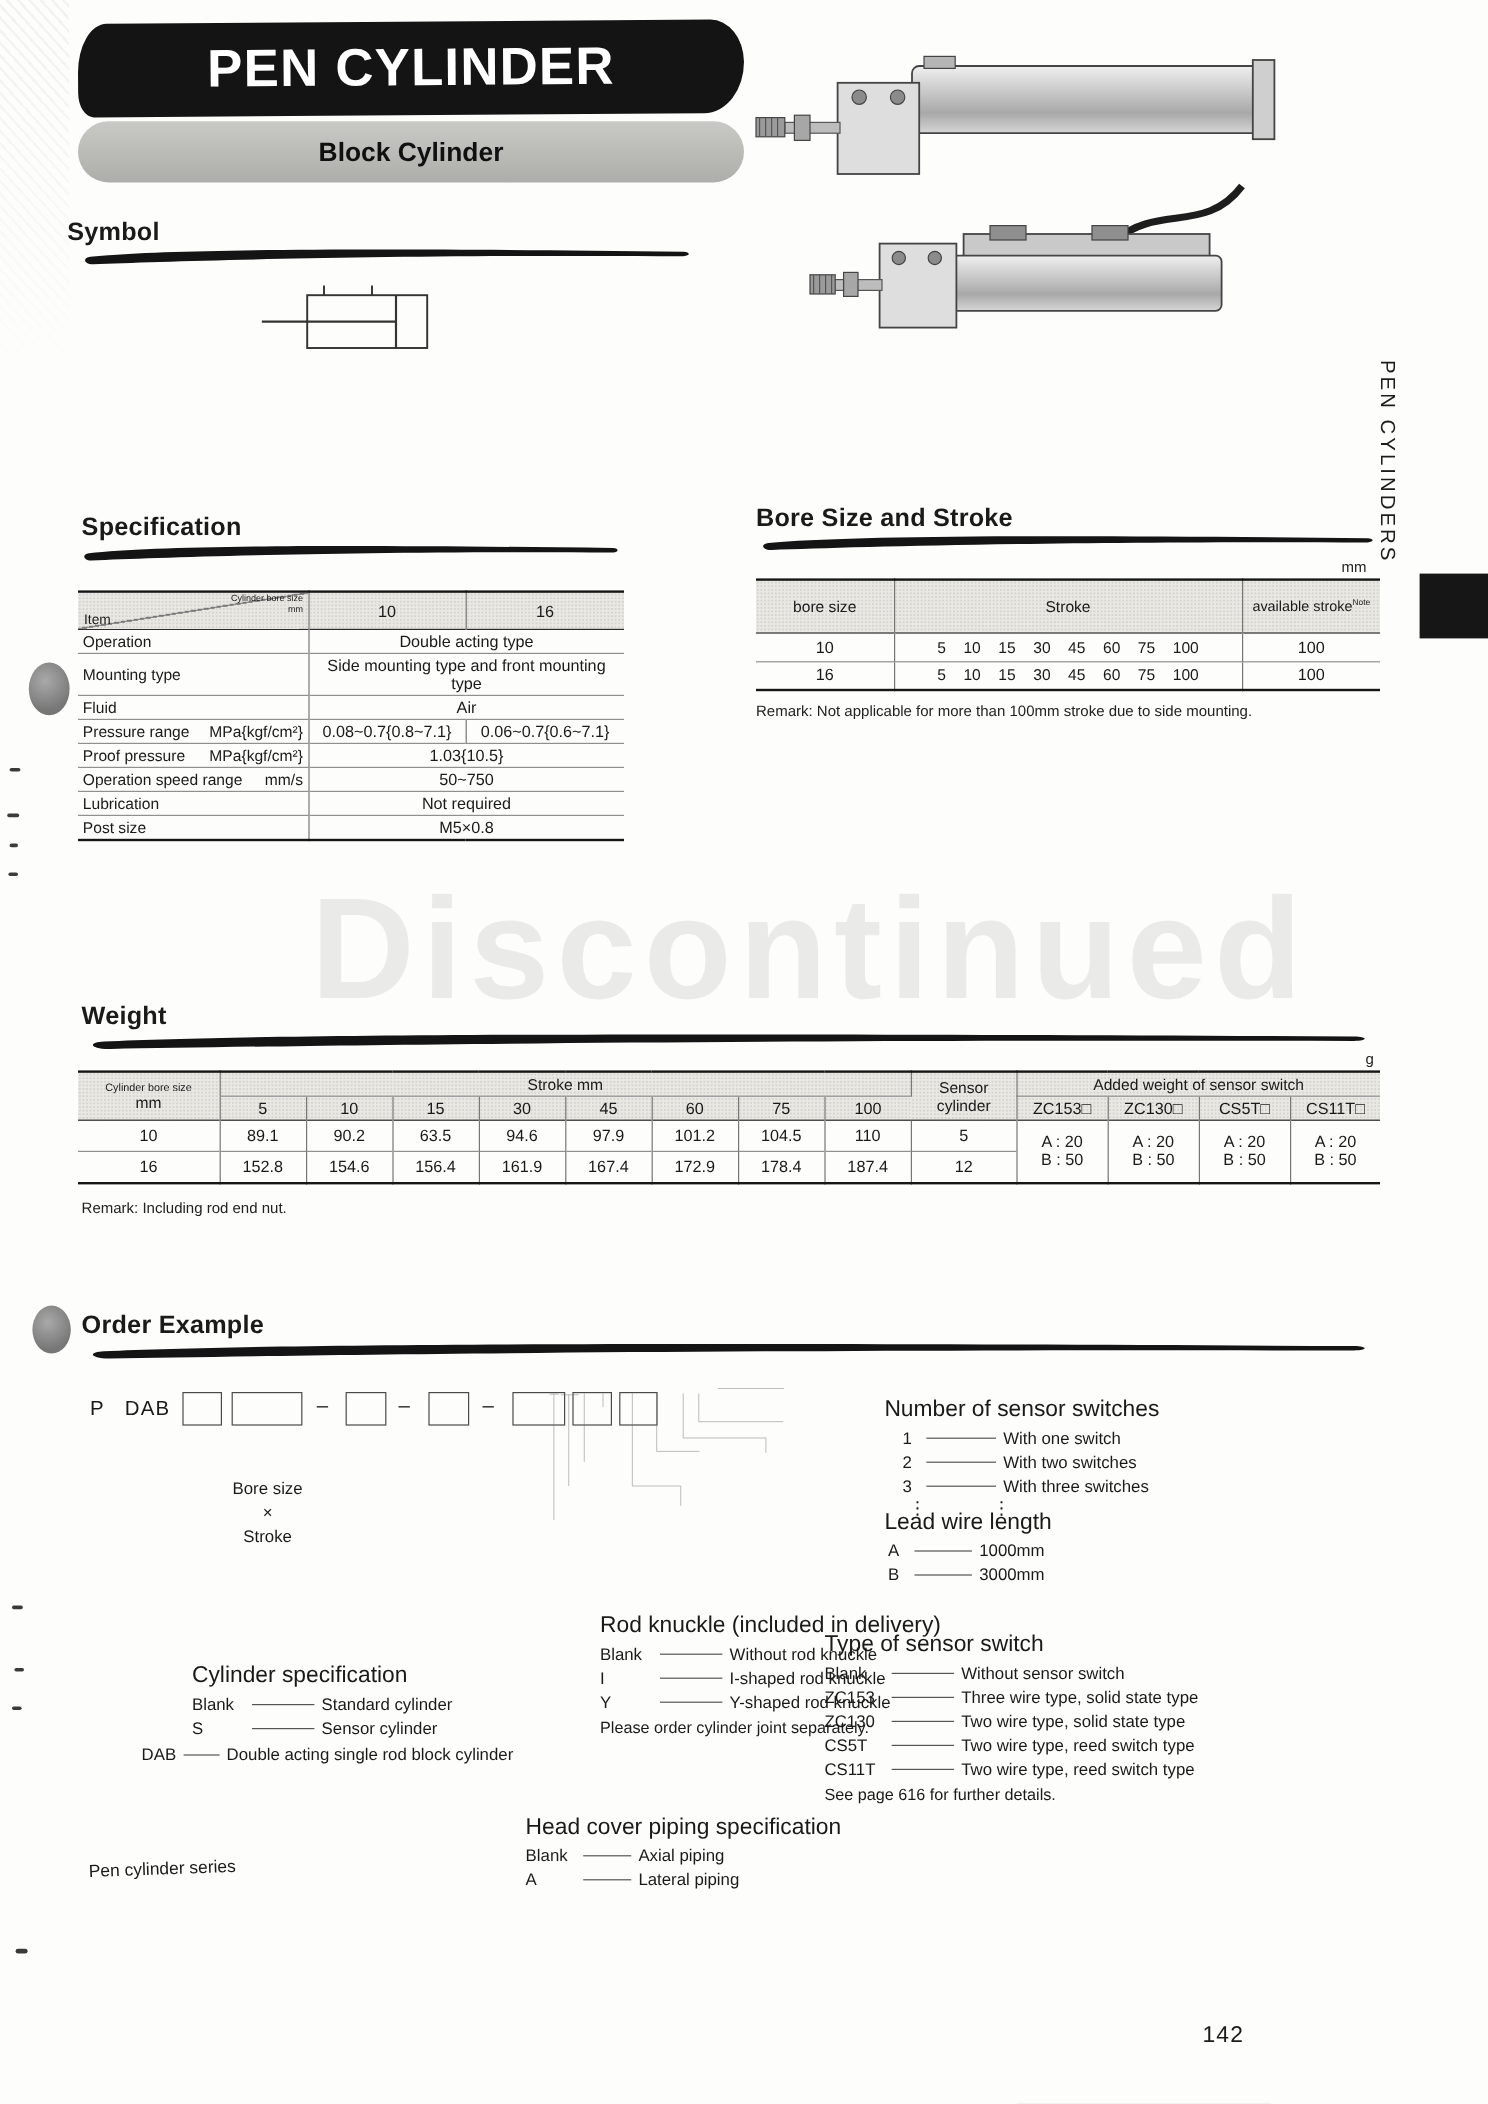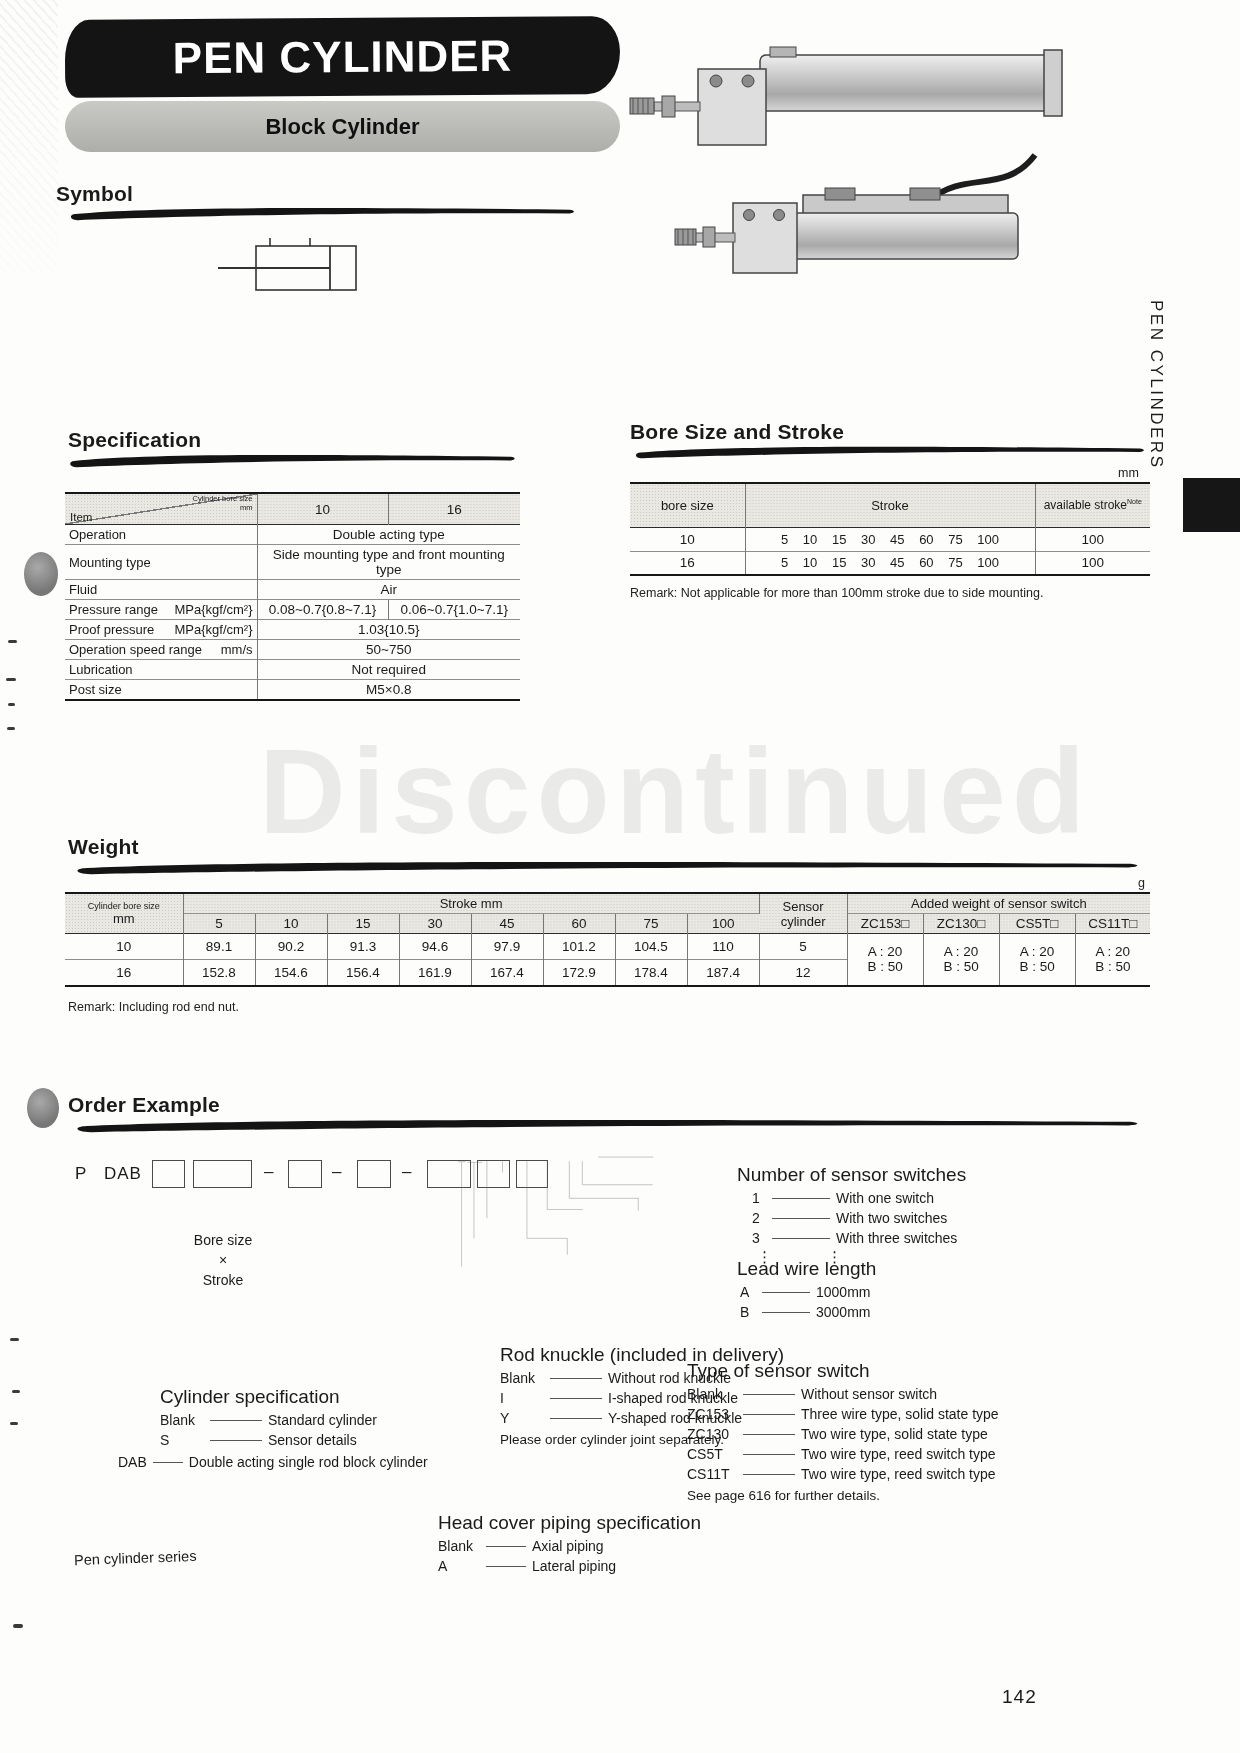--- a/index.html
+++ b/index.html
@@ -187,21 +187,21 @@
           <td class="val b-l" colspan="2">Air</td>
         </tr>
         <tr>
           <td class="lab">
             <div class="cellflex">
               <span>Pressure range</span>
               <span>MPa{kgf/cm²}</span>
             </div>
           </td>
           <td class="val b-l">0.08~0.7{0.8~7.1}</td>
-          <td class="val b-l">0.06~0.7{1.0~7.1}</td>
+          <td class="val b-l">0.06~0.7{0.6~7.1}</td>
         </tr>
         <tr>
           <td class="lab">
             <div class="cellflex">
               <span>Proof pressure</span>
               <span>MPa{kgf/cm²}</span>
             </div>
           </td>
           <td class="val b-l" colspan="2">1.03{10.5}</td>
         </tr>
@@ -320,21 +320,21 @@
           <th class="stip val b-l">ZC130□</th>
           <th class="stip val b-l">CS5T□</th>
           <th class="stip val b-l">CS11T□</th>
         </tr>
     </thead>
     <tbody id="weight-body">
         <tr style="height: 26px;">
           <td class="val b-r">10</td>
           <td class="val b-l">89.1</td>
           <td class="val b-l">90.2</td>
-          <td class="val b-l">91.3</td>
+          <td class="val b-l">63.5</td>
           <td class="val b-l">94.6</td>
           <td class="val b-l">97.9</td>
           <td class="val b-l">101.2</td>
           <td class="val b-l">104.5</td>
           <td class="val b-l">110</td>
           <td class="val b-l b-r">5</td>
           <td class="val" rowspan="2">
             <div>A : 20</div>
             <div>B : 50</div>
           </td>
@@ -503,21 +503,21 @@
     <div class="ot">Cylinder specification</div>
     <div>
         <div class="kv">
           <span class="kv-k" style="width: 44px;">Blank</span>
           <span class="kv-l" style="width: 52px;"></span>
           <span class="kv-v">Standard cylinder</span>
         </div>
         <div class="kv">
           <span class="kv-k" style="width: 44px;">S</span>
           <span class="kv-l" style="width: 52px;"></span>
-          <span class="kv-v">Sensor details</span>
+          <span class="kv-v">Sensor cylinder</span>
         </div>
       </div>
   </div>
 
   <div class="abs kv" style="left:118px;top:1452px">
     <span class="kv-k">DAB</span>
     <span class="kv-l" style="width:30px"></span>
     <span class="kv-v">Double acting single rod block cylinder</span>
   </div>
 

